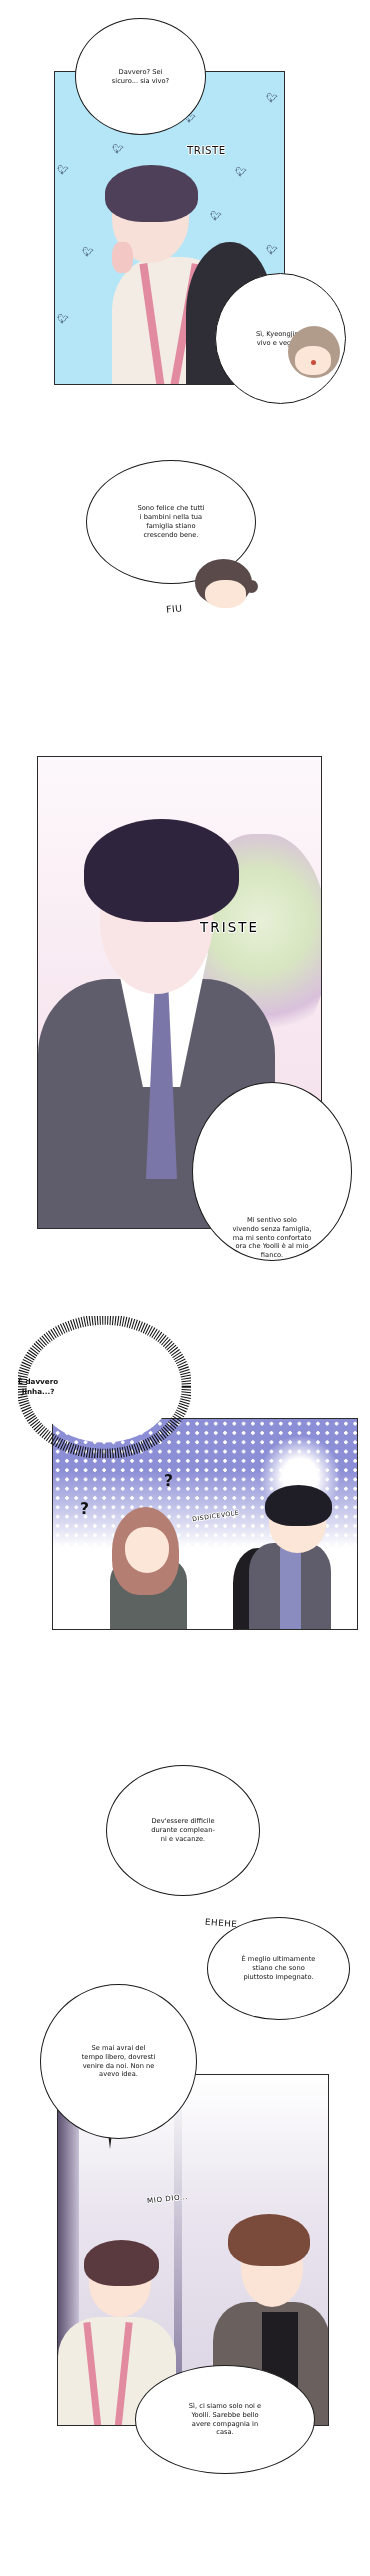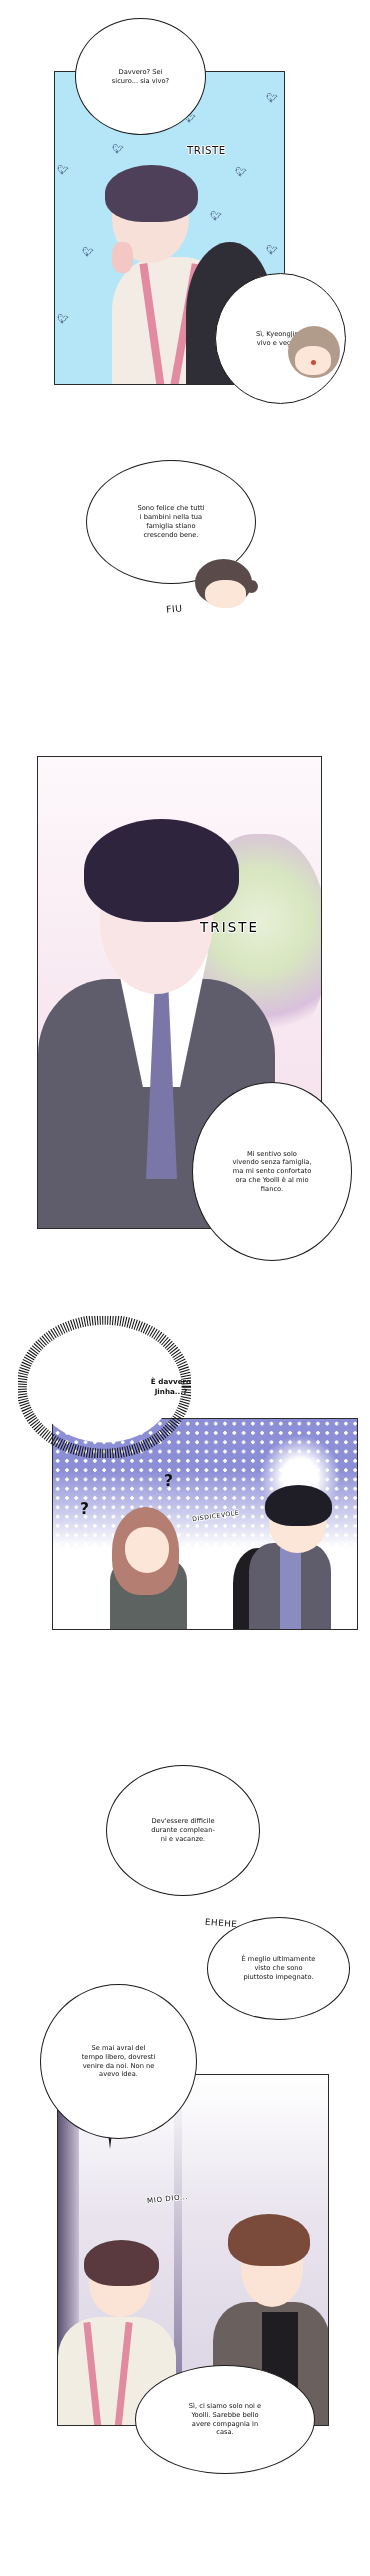--- a/index.html
+++ b/index.html
@@ -4,21 +4,21 @@
 <style>
   html,body{margin:0;padding:0;background:#ffffff;}
   body{width:371px;height:3864px;position:relative;overflow:hidden;font-family:"DejaVu Sans",sans-serif;color:#111;}
   .abs{position:absolute;}
   .panel{position:absolute;border:1px solid #2b2b2b;box-sizing:border-box;overflow:hidden;}
   .bubble{position:absolute;background:#fff;border:0.8px solid #1a1a1a;border-radius:50%;display:flex;align-items:center;justify-content:center;text-align:center;box-sizing:border-box;z-index:5;}
   .bubble .txt{font-family:"DejaVu Sans",sans-serif;font-size:6.7px;line-height:8.8px;white-space:pre-line;color:#111;padding:0 5.2px;}
   .tail{position:absolute;width:0;height:0;z-index:4;}
   .sfx{position:absolute;font-family:"DejaVu Sans",sans-serif;font-size:8.2px;letter-spacing:0.5px;color:#111;z-index:6;white-space:nowrap;}
   .sfx.outline{text-shadow:-1px 0 #fff,1px 0 #fff,0 -1px #fff,0 1px #fff,-0.5px -0.5px #fff,0.5px 0.5px #fff,0.5px -0.5px #fff,-0.5px 0.5px #fff;}
-  .burst{position:absolute;z-index:5;display:flex;align-items:center;justify-content:flex-end;}
+  .burst{position:absolute;z-index:5;display:flex;align-items:center;justify-content:flex-start;}
   .burst .txt{position:relative;font-family:"DejaVu Sans",sans-serif;font-weight:bold;font-size:7.2px;line-height:9.8px;text-align:center;white-space:pre-line;z-index:2;}
   .hair{position:absolute;border-radius:50% 50% 40% 40%;}
   .face{position:absolute;border-radius:45% 45% 50% 50%;}
   .suit{position:absolute;}
   .dotbg{background-image:radial-gradient(circle,#ffffff 1.5px,transparent 1.8px);background-size:9.3px 9.3px;}
   .bird{position:absolute;color:#283253;font-size:9.3px;line-height:1;}
 </style>
 </head>
 <body>
 
@@ -73,21 +73,21 @@
 
 <div class="panel" style="left:37px;top:756px;width:285px;height:473px;background:linear-gradient(180deg,#fdf8fb 0%,#f7e6ef 60%,#f4dde8 100%);">
   <div class="abs" style="left:155px;top:77px;width:134px;height:216px;border-radius:45%;background:radial-gradient(circle at 50% 40%,#e8f0d8 0%,#d7e6c0 35%,#d9c0dc 65%,transparent 75%);"></div>
   <div class="suit" style="left:0;top:222px;width:237px;height:252px;background:#5f5c6b;border-radius:30% 30% 0 0;"></div>
   <div class="suit" style="left:77px;top:196px;width:93px;height:134px;background:#ffffff;clip-path:polygon(0 0,100% 0,70% 100%,30% 100%);"></div>
   <div class="suit" style="left:108px;top:216px;width:31px;height:206px;background:#7a76a8;clip-path:polygon(30% 0,70% 0,100% 100%,0 100%);"></div>
   <div class="face" style="left:62px;top:93px;width:113px;height:144px;background:#f9e4e6;"></div>
   <div class="hair" style="left:46px;top:62px;width:155px;height:103px;background:#2f243d;"></div>
 </div>
 <span class="sfx outline" style="left:200px;top:920px;font-size:13.4px;color:#000000;letter-spacing:2.1px;">TRISTE</span>
-<div class="bubble" style="left:192px;top:1082px;width:160px;height:179px;">
+<div class="bubble" style="left:192px;top:1082px;width:160px;height:179px;align-items:flex-end;">
   <span class="txt">Mi sentivo solo
 vivendo senza famiglia,
 ma mi sento confortato
 ora che Yoolli è al mio
 fianco.</span>
 </div>
 
 <div class="panel" style="left:52px;top:1418px;width:306px;height:212px;background:#ffffff;">
   <div class="abs dotbg" style="left:0;top:0;width:100%;height:129px;background-color:#8d8fd6;-webkit-mask-image:linear-gradient(180deg,#000 40%,transparent 100%);mask-image:linear-gradient(180deg,#000 40%,transparent 100%);"></div>
   <div class="abs" style="left:206px;top:15.5px;width:82px;height:82px;border-radius:50%;background:radial-gradient(circle,#ffffff 30%,transparent 70%);"></div>
@@ -115,21 +115,21 @@
 <span class="sfx outline" style="left:192px;top:1512px;font-size:6.2px;transform:rotate(-8deg);">DISDICEVOLE</span>
 
 <div class="bubble" style="left:106px;top:1765px;width:154px;height:131px;">
   <span class="txt">Dev'essere difficile
 durante complean-
 ni e vacanze.</span>
 </div>
 <span class="sfx" style="left:205px;top:1918px;font-size:8.8px;transform:rotate(4deg);z-index:7;">EHEHE</span>
 <div class="bubble" style="left:207px;top:1917px;width:143px;height:103px;">
   <span class="txt">È meglio ultimamente
-visto che sono
+stiano che sono
 piuttosto impegnato.</span>
 </div>
 
 <div class="panel" style="left:57px;top:2074px;width:272px;height:352px;background:linear-gradient(180deg,#ffffff 0%,#e9e4ee 40%,#d9d3e3 100%);">
   <div class="abs" style="left:0;top:0;width:20.6px;height:100%;background:linear-gradient(90deg,#5c5070,#c9c1d6);"></div>
   <div class="abs" style="left:116px;top:0;width:8.2px;height:100%;background:linear-gradient(180deg,#ffffff,#7c7199);"></div>
 
   <div class="suit" style="left:0;top:242px;width:118px;height:113px;background:#f2ede2;border-radius:35% 35% 0 0;"></div>
   <div class="suit" style="left:31px;top:247px;width:7.2px;height:108px;background:#e18aa0;transform:rotate(-6deg);"></div>
   <div class="suit" style="left:62px;top:247px;width:7.2px;height:108px;background:#e18aa0;transform:rotate(6deg);"></div>

